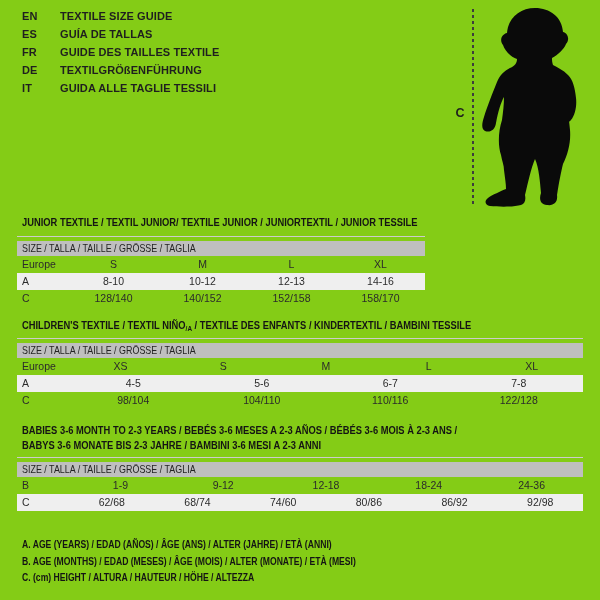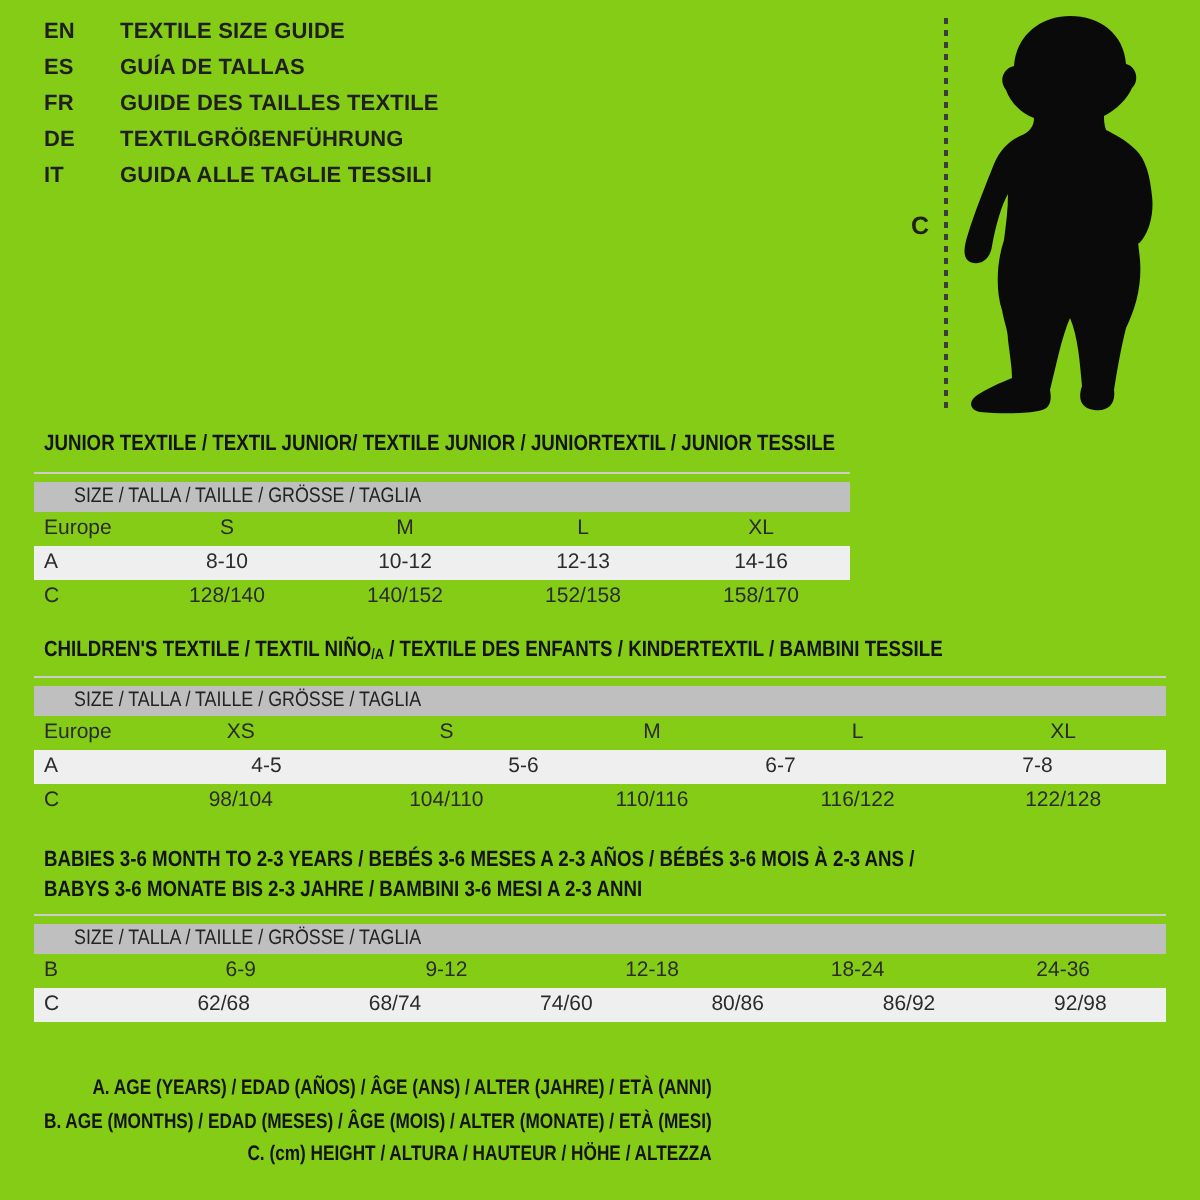--- a/index.html
+++ b/index.html
@@ -31,30 +31,30 @@
     transform:scaleX(0.85); transform-origin:0 50%; line-height:12px; color:#141414;
   }
   .section-title.two-line { line-height:15px; transform-origin:0 0; }
   .subsc { font-size:7.5px; vertical-align:-1.5px; }
 
   
   .sizetable { position:absolute; left:17px; }
   .toprule { height:0; border-top:1px solid #cccccc; margin-bottom:4px; }
   .sizebar {
     height:15px; line-height:15px; background:#bfbfbf; color:#232323;
-    font-size:10.5px; padding-left:20px; white-space:nowrap; overflow:hidden;
+    font-size:10.5px; padding-left:5px; white-space:nowrap; overflow:hidden;
   }
   .sizebar > span { display:inline-block; transform:scaleX(0.85); transform-origin:0 50%; }
   .trow { display:flex; height:17px; line-height:17px; font-size:10.5px; color:#2b2b2b;align-items:flex-end; }
   .trow.shaded { background:#efefef; }
   .tcell-label { width:52px; padding-left:5px; }
   .tcell { flex:1; text-align:center; }
 
   
-  .footnotes { position:absolute; left:22px; top:536px;text-align:right; }
+  .footnotes { position:absolute; left:22px; top:536px; }
   .footnote {
     height:16.5px; line-height:16.5px; font-size:10.5px; font-weight:700; white-space:nowrap;
     transform:scaleX(0.82); transform-origin:0 50%; color:#141414;
   }
 </style>
 </head>
 <body>
 
 <div id="page">
 
@@ -169,36 +169,35 @@
       <span class="tcell">4-5</span>
       <span class="tcell">5-6</span>
       <span class="tcell">6-7</span>
       <span class="tcell">7-8</span>
     </div>
     <div class="trow">
       <span class="tcell-label">C</span>
       <span class="tcell">98/104</span>
       <span class="tcell">104/110</span>
       <span class="tcell">110/116</span>
-      <span class="tcell">116/122</span>
       <span class="tcell">122/128</span>
     </div>
   </div>
 
   <div class="section-title two-line" style="top:423px;">
     <div>BABIES 3-6 MONTH TO 2-3 YEARS / BEBÉS 3-6 MESES A 2-3 AÑOS / BÉBÉS 3-6 MOIS À 2-3 ANS /</div>
     <div>BABYS 3-6 MONATE BIS 2-3 JAHRE / BAMBINI 3-6 MESI A 2-3 ANNI</div>
   </div>
 
   <div class="sizetable" style="top:457px; width:566px;">
     <div class="toprule"></div>
     <div class="sizebar"><span>SIZE / TALLA / TAILLE / GRÖSSE / TAGLIA</span></div>
     <div class="trow">
       <span class="tcell-label">B</span>
-      <span class="tcell">6-9</span>
+      <span class="tcell">1-9</span>
       <span class="tcell">9-12</span>
       <span class="tcell">12-18</span>
       <span class="tcell">18-24</span>
       <span class="tcell">24-36</span>
     </div>
     <div class="trow shaded">
       <span class="tcell-label">C</span>
       <span class="tcell">62/68</span>
       <span class="tcell">68/74</span>
       <span class="tcell">74/60</span>

